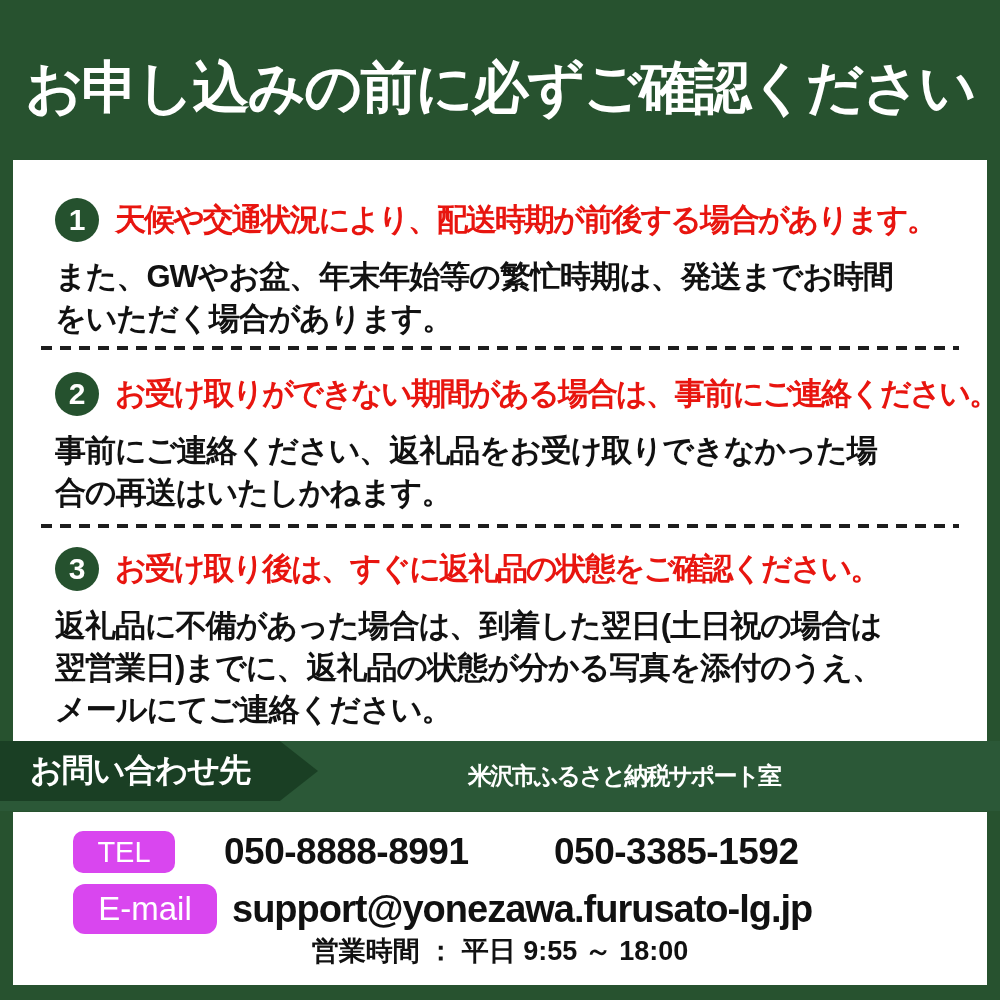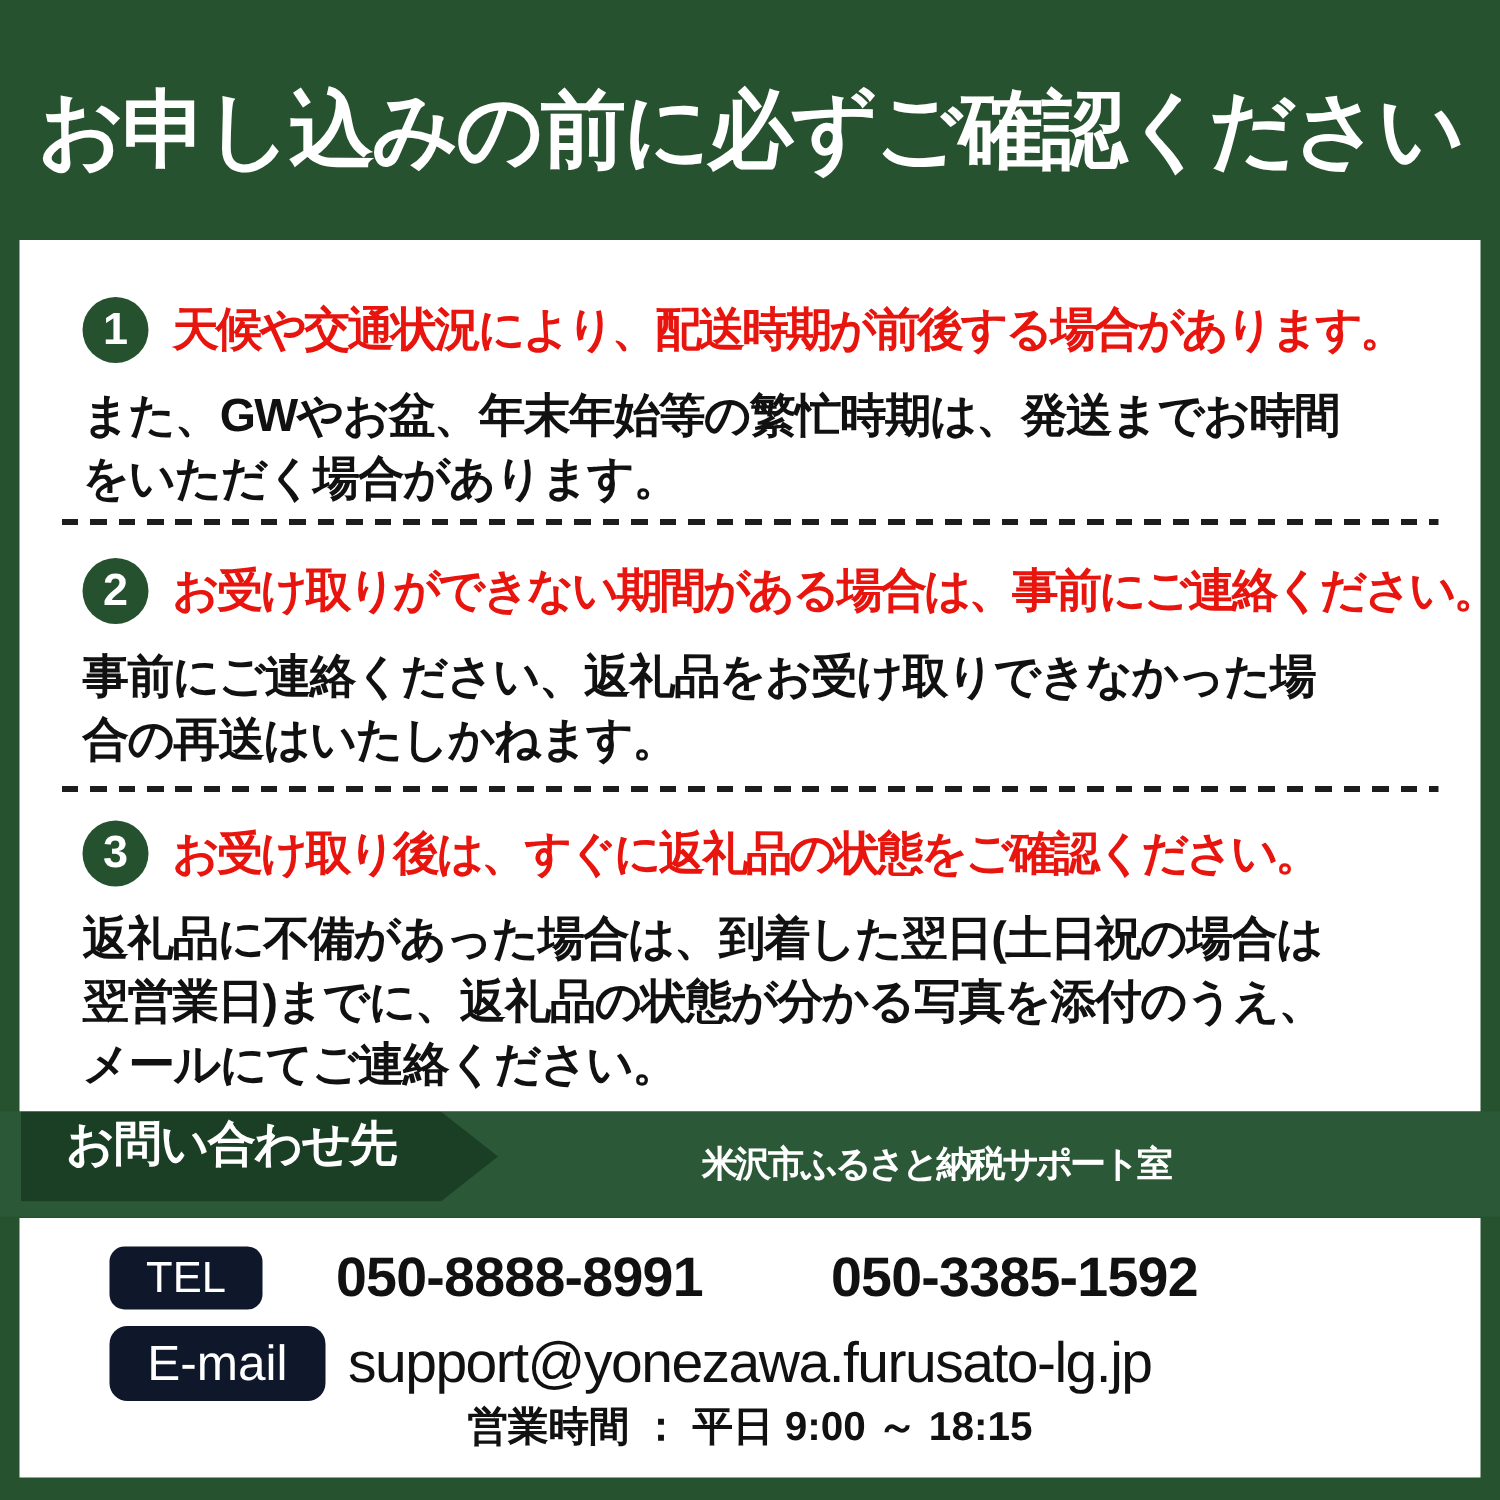--- a/index.html
+++ b/index.html
@@ -45,24 +45,24 @@
     background:repeating-linear-gradient(90deg,#1d1d1d 0 11px,transparent 11px 19px);
   }
   .dash-1{top:186px;}
   .dash-2{top:364px;}
   
   .contact-band{
     position:absolute;left:0;top:741px;width:1000px;height:70px;
     background:#2b5837;
   }
   .contact-arrow{
-    position:absolute;left:14px;top:0;width:318px;height:60px;
+    position:absolute;left:0;top:0;width:318px;height:60px;
     background:#1a3f24;
     clip-path:polygon(0 0,88% 0,100% 50%,88% 100%,0 100%);
-    display:flex;justify-content:center;
+    display:flex;align-items:center;justify-content:center;
     padding-right:38px;box-sizing:border-box;
   }
   .contact-label{
     color:#ffffff;font-size:32px;font-weight:bold;letter-spacing:-1px;
     white-space:nowrap;
   }
   .contact-name{
     position:absolute;left:318px;right:70px;top:0;height:70px;
     display:flex;align-items:center;justify-content:center;
     color:#ffffff;font-size:24px;font-weight:bold;letter-spacing:-2px;
@@ -71,33 +71,33 @@
   
   .contact-detail{
     position:absolute;left:13px;top:812px;width:974px;height:173px;
     background:#ffffff;
   }
   .contact-row{position:absolute;display:flex;align-items:center;}
   .tel-group{left:60px;top:19px;gap:17px;}
   .fax-group{left:509px;top:19px;gap:17px;}
   .email-group{left:60px;top:72px;gap:15px;}
   .badge{
-    background:#0f172a;color:#ffffff;border-radius:10px;
+    background:#d946ef;color:#ffffff;border-radius:10px;
     display:flex;align-items:center;justify-content:center;
     font-weight:400;
   }
   .badge-tel,.badge-fax{width:102px;height:42px;font-size:29px;}
   .badge-email{width:144px;height:50px;border-radius:12px;font-size:33px;}
   .phone-number{
     color:#111111;font-size:37px;font-weight:bold;letter-spacing:-0.5px;
     white-space:nowrap;
     margin-left:32px;
   }
   .email-address{
-    color:#111111;font-size:38px;font-weight:normal;letter-spacing:-1px;
+    color:#111111;font-size:38px;font-weight:bold;letter-spacing:-1px;
     white-space:nowrap;
   }
   .hours-line{
     position:absolute;left:0;right:0;top:124px;
     text-align:center;color:#111111;
     font-size:27px;font-weight:600;line-height:30px;letter-spacing:0;
   }
 </style>
 </head>
 <body>
@@ -158,15 +158,15 @@
 
   <div class="contact-row fax-group">
     <div class="phone-number">050-3385-1592</div>
   </div>
 
   <div class="contact-row email-group">
     <div class="badge badge-email">E-mail</div>
     <div class="email-address">support@yonezawa.furusato-lg.jp</div>
   </div>
 
-  <div class="hours-line">営業時間 ： 平日 9:00 ～ 18:15</div>
+  <div class="hours-line">営業時間 ： 平日 9:55 ～ 18:00</div>
 
 </div>
 
 </body></html>

